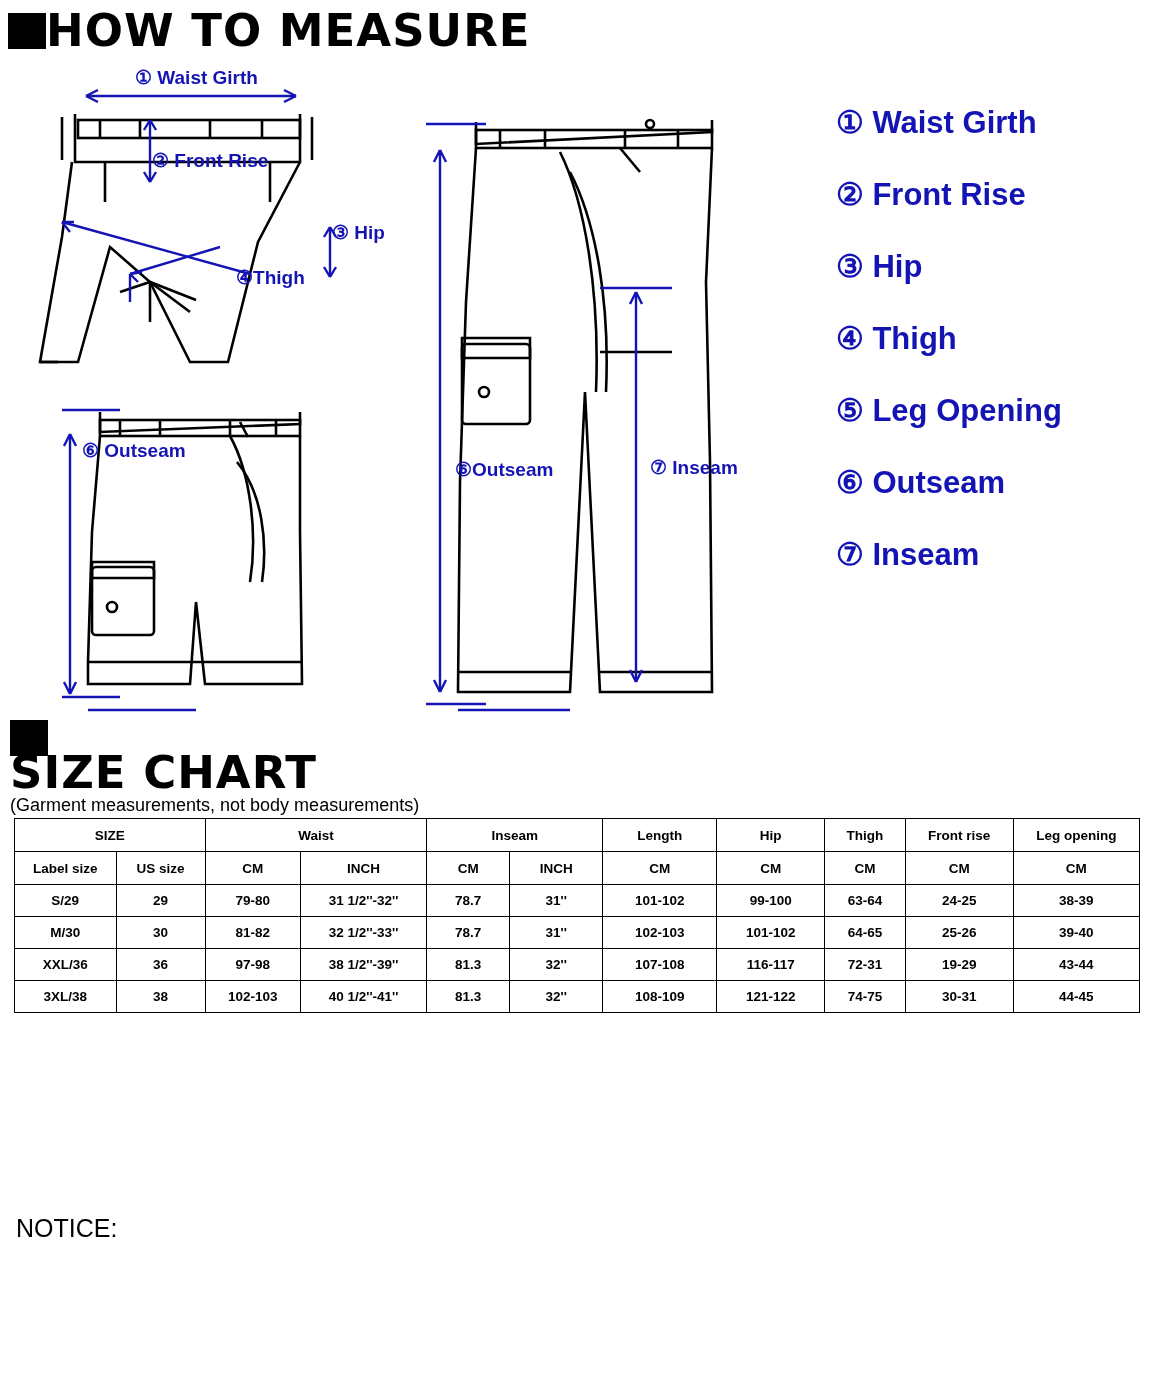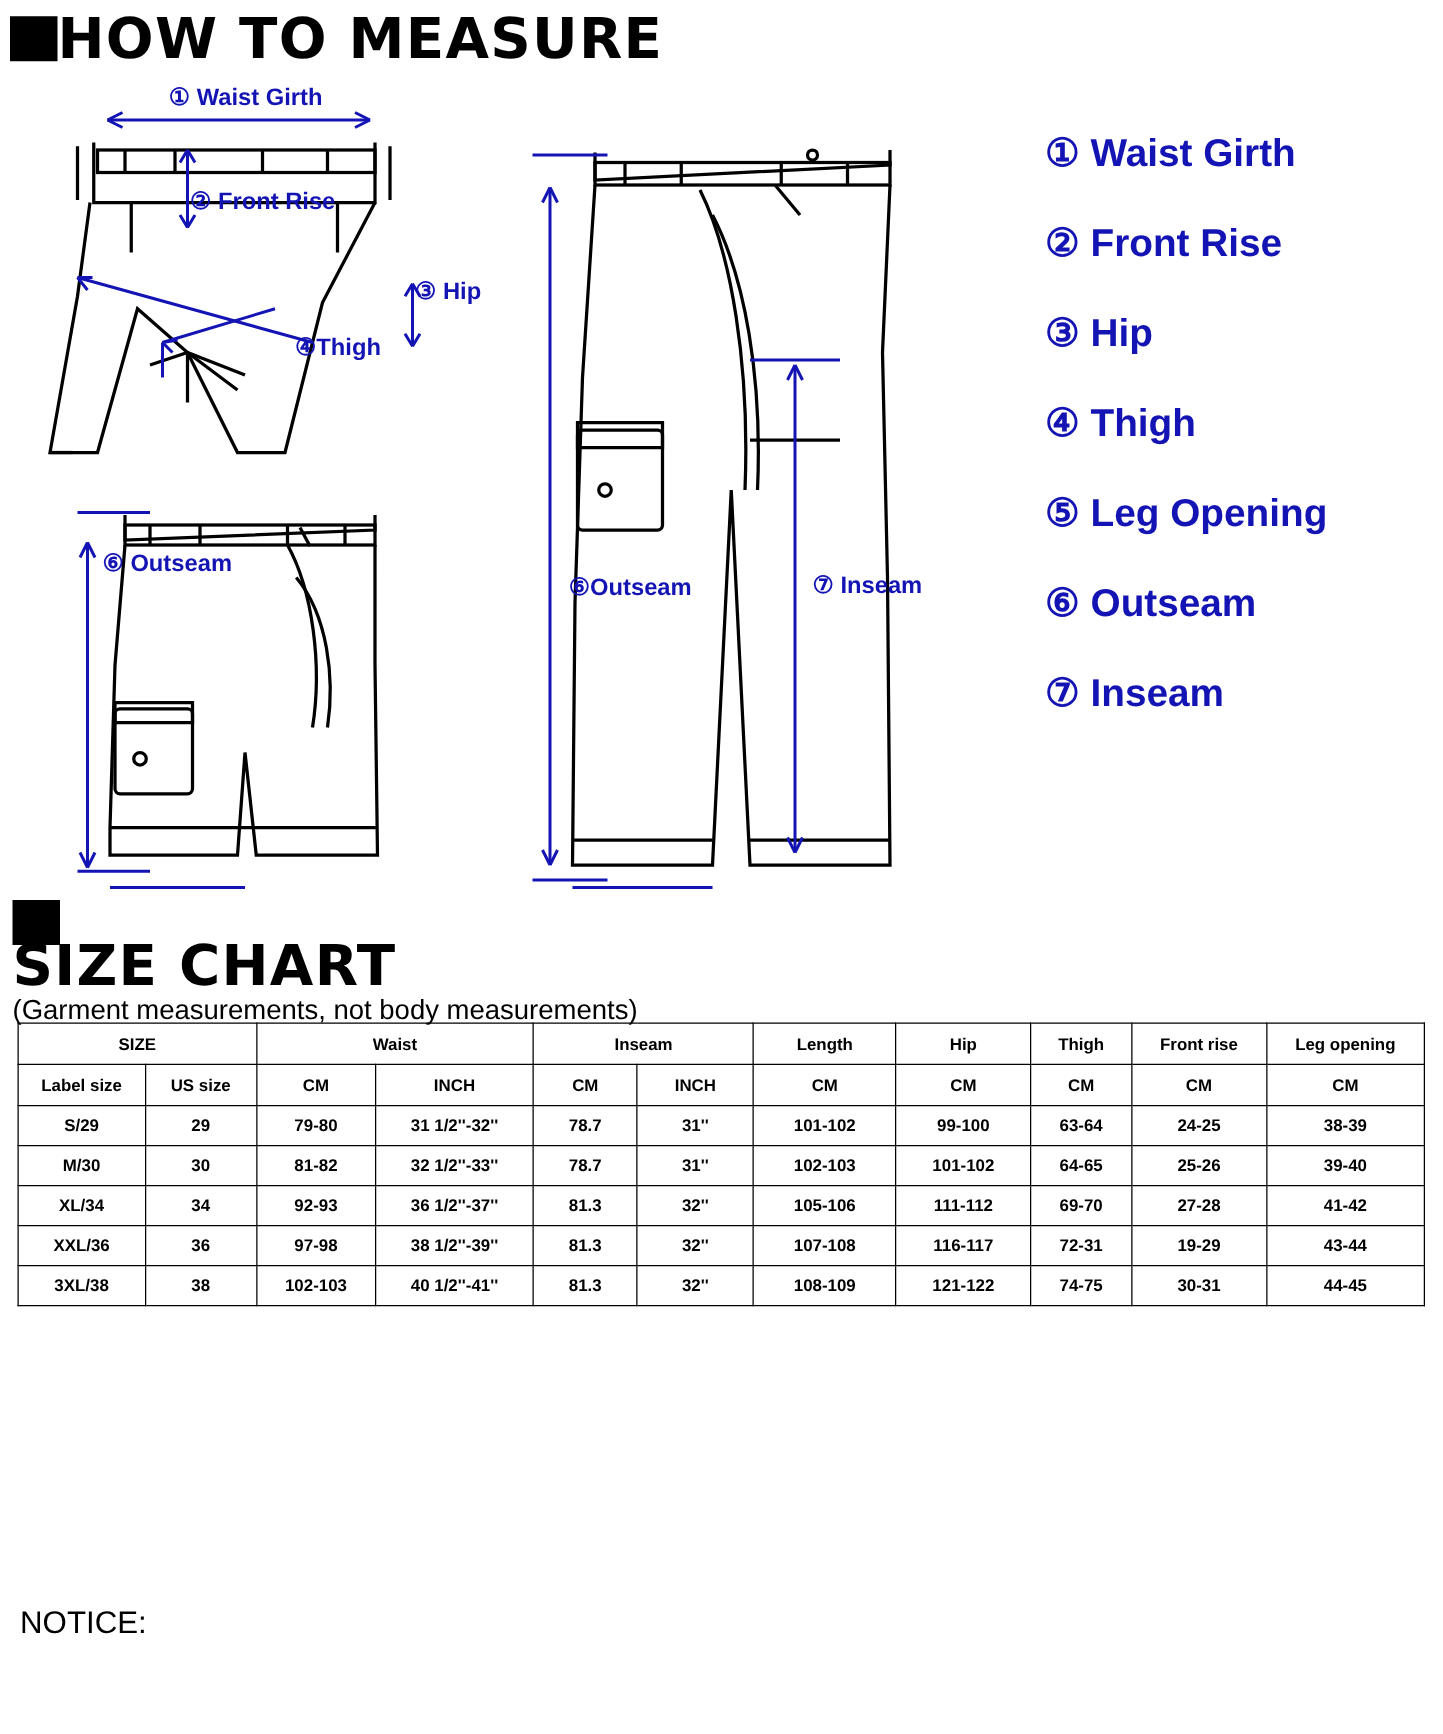--- a/index.html
+++ b/index.html
@@ -19,21 +19,21 @@
   .sec-title{
     font-family:"DejaVu Sans", sans-serif;
     font-weight:bold;
     font-size:45px;
     letter-spacing:1px;
     line-height:1;
   }
   #how-head{position:absolute;left:8px;top:8px;}
   #size-head{position:absolute;left:8px;top:714px;align-items:baseline;flex-direction:column;}
   #size-head .sq{position:relative;top:6px;}
-  .size-note{font-size:22px;font-family:"Liberation Sans",sans-serif;font-weight:normal;margin-left:2px;}
+  .size-note{font-size:18px;font-family:"Liberation Sans",sans-serif;font-weight:normal;margin-left:2px;}
 
   
   .diagram{position:absolute;left:0;top:62px;width:820px;height:650px;}
   .legend{position:absolute;left:836px;top:104px;width:310px;}
   .legend div{
     color:#1414b4;
     font-size:31px;
     font-weight:bold;
     margin-bottom:35px;
     white-space:nowrap;
@@ -60,21 +60,21 @@
   col.c3{width:122px}
   col.c4{width:80px}
   col.c5{width:90px}
   col.c6{width:110px}
   col.c7{width:104px}
   col.c8{width:78px}
   col.c9{width:104px}
   col.c10{width:122px}
 
   
-  .notice{position:absolute;left:16px;top:1284px;width:1126px;}
+  .notice{position:absolute;left:16px;top:1214px;width:1126px;}
   .notice-title{font-size:25px;font-family:"Liberation Sans",sans-serif;}
   .notice-body{font-size:23px;line-height:1.22;font-family:"Liberation Sans",sans-serif;margin-top:2px;}
 
   svg text{font-family:"Liberation Sans",sans-serif;font-weight:bold;fill:#1414b4;}
 </style>
 </head>
 <body>
 
 <div class="page">
 
@@ -246,33 +246,20 @@
           <td>32 1/2''-33''</td>
           <td>78.7</td>
           <td>31''</td>
           <td>102-103</td>
           <td>101-102</td>
           <td>64-65</td>
           <td>25-26</td>
           <td>39-40</td>
         </tr>
         <tr>
-          <td>XL/34</td>
-          <td>34</td>
-          <td>92-93</td>
-          <td>36 1/2''-37''</td>
-          <td>81.3</td>
-          <td>32''</td>
-          <td>105-106</td>
-          <td>111-112</td>
-          <td>69-70</td>
-          <td>27-28</td>
-          <td>41-42</td>
-        </tr>
-        <tr>
           <td>XXL/36</td>
           <td>36</td>
           <td>97-98</td>
           <td>38 1/2''-39''</td>
           <td>81.3</td>
           <td>32''</td>
           <td>107-108</td>
           <td>116-117</td>
           <td>72-31</td>
           <td>19-29</td>

